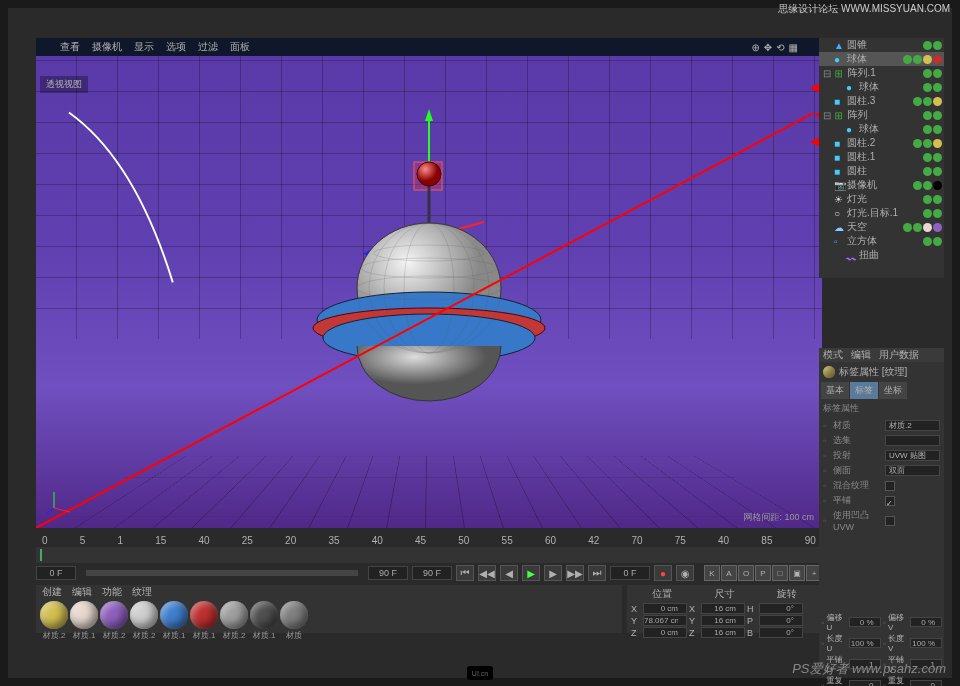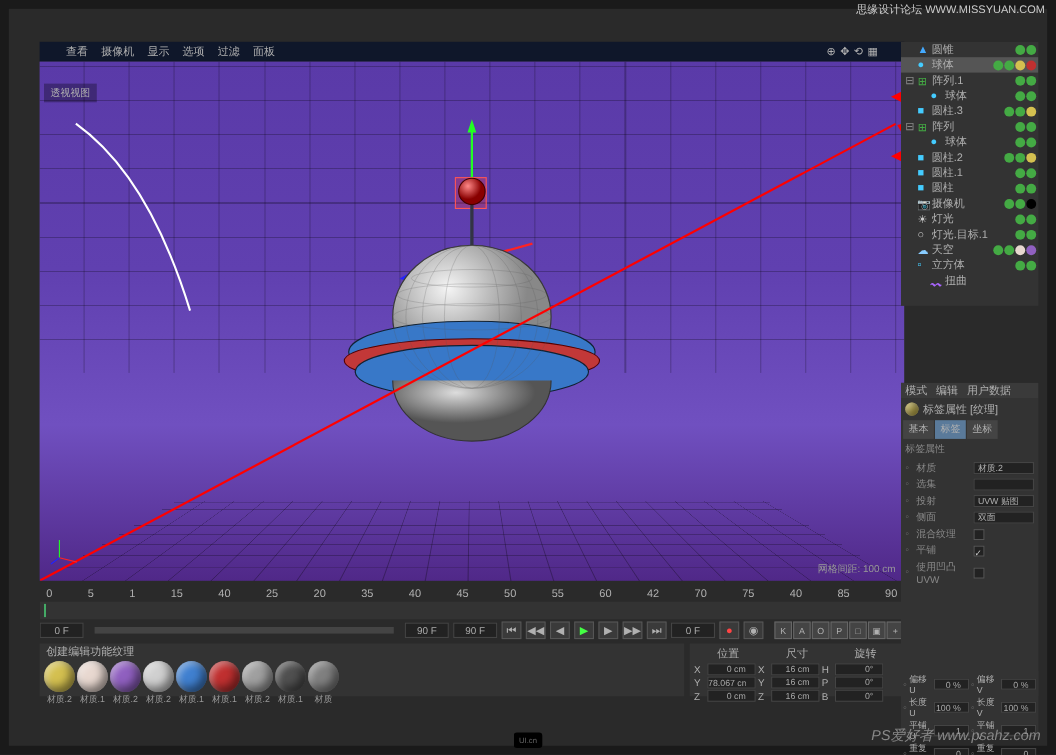--- a/index.html
+++ b/index.html
@@ -25,21 +25,21 @@
 .timeline-labels{position:absolute;bottom:86px;left:0;right:0;height:12px;display:flex;justify-content:space-between;padding:0 6px;font-size:8px;color:#888}
 .playback{position:absolute;bottom:50px;left:0;right:0;height:20px;display:flex;align-items:center;gap:4px}
 .pb-input{width:40px;height:14px;background:#222;border:1px solid #444;color:#aaa;text-align:center;font-size:9px}
 .pb-slider{flex:1;height:6px;background:#444;margin:0 6px}
 .pb-btn{width:18px;height:16px;background:#3a3a3a;border:1px solid #555;display:flex;align-items:center;justify-content:center;cursor:pointer}
 .pb-btn.rec{color:#f44}
 .pb-btn.play{color:#4f4}
 .pb-toggles{display:flex;gap:1px;margin-left:6px}
 .pb-tg{width:16px;height:16px;background:#444;border:1px solid #666;font-size:8px;display:flex;align-items:center;justify-content:center}
 .mat-bar{position:absolute;bottom:0;left:0;right:200px;height:48px;background:#333}
-.mat-tabs{height:14px;display:flex;gap:0;padding:0 6px;align-items:center;font-size:9px}
+.mat-tabs{height:14px;display:flex;gap:10px;padding:0 6px;align-items:center;font-size:9px}
 .mat-items{display:flex;gap:2px;padding:2px 4px}
 .mat-ball{width:28px;height:28px;border-radius:50%;box-shadow:inset -4px -4px 8px rgba(0,0,0,0.5),inset 3px 3px 6px rgba(255,255,255,0.4)}
 .mat-item{display:flex;flex-direction:column;align-items:center;gap:1px;cursor:pointer}
 .mat-item span{font-size:8px;color:#999}
 .coords{position:absolute;bottom:0;right:0;width:195px;height:48px;background:#333;padding:2px 4px}
 .coords-hdr{display:flex;justify-content:space-around;font-size:9px;margin-bottom:2px}
 .coords-row{display:flex;gap:2px;align-items:center;margin-bottom:1px}
 .coords-row label{width:10px;font-size:9px}
 .coords-row input{width:44px;height:11px;background:#222;border:1px solid #444;color:#aaa;font-size:8px;text-align:right;padding-right:8px}
 .hierarchy{position:absolute;top:30px;right:8px;width:125px;height:240px;background:#333;overflow:hidden}

